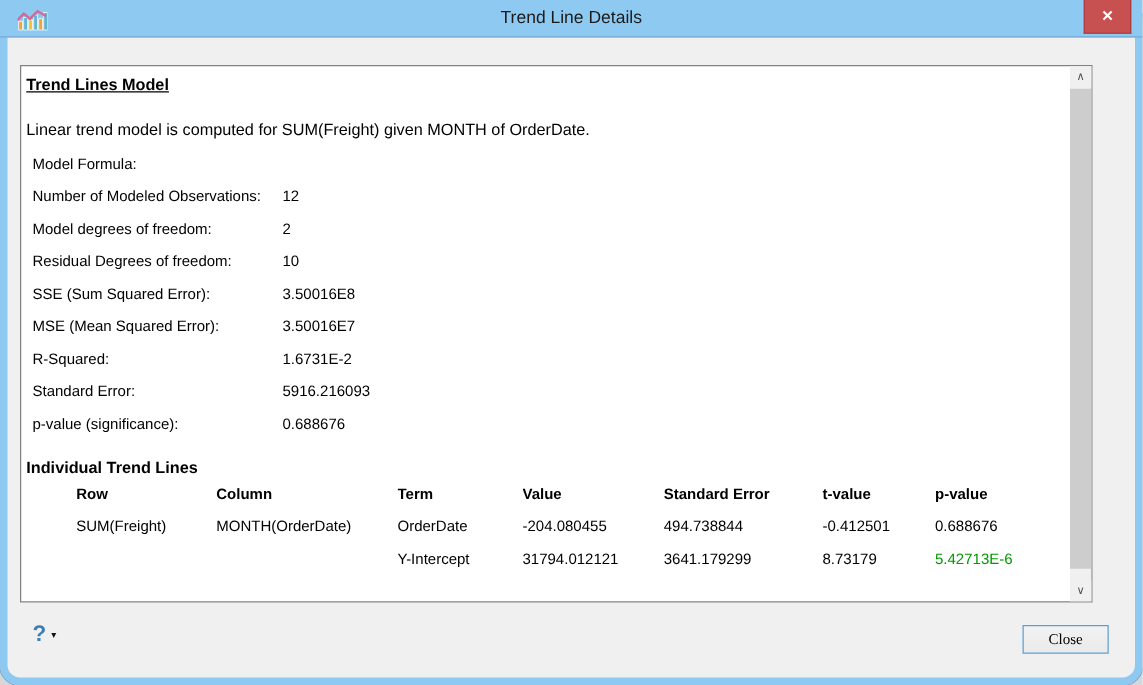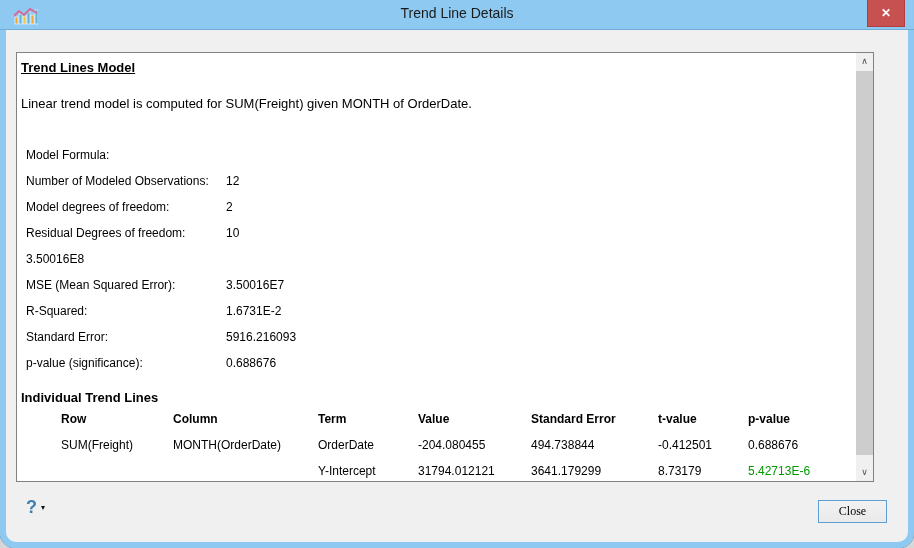--- a/index.html
+++ b/index.html
@@ -42,21 +42,21 @@
     position:absolute; left:10px; top:52px; width:858px; height:430px;
     background:#ffffff; border:1px solid #828282;
   }
   .content {
     position:absolute; left:0; top:0; right:17px; bottom:0;
     padding:7px 6px 0 4px; overflow:hidden; color:#000;
   }
   .report-heading { font-size:13px; font-weight:bold; text-decoration:underline; line-height:16px; }
   .report-desc    { font-size:13px; font-weight:normal; line-height:16px; margin-top:20px; }
 
-  .stats { margin-top:30px; margin-left:5px; }
+  .stats { margin-top:6px; margin-left:5px; }
   .stat-row { display:flex; align-items:center; height:26px; font-size:12px; }
   .stat-label { width:200px; }
 
   .itl-heading { font-size:13px; font-weight:bold; line-height:16px; margin-top:14px; }
 
   table.trend { border-collapse:collapse; table-layout:fixed; margin-left:40px; font-size:12px; }
   table.trend th, table.trend td {
     height:26px; text-align:left; vertical-align:middle;
     padding:0; font-weight:normal; white-space:nowrap; overflow:hidden;
   }
@@ -133,20 +133,21 @@
         </div>
         <div class="stat-row">
           <span class="stat-label">Model degrees of freedom:</span>
           <span class="stat-value">2</span>
         </div>
         <div class="stat-row">
           <span class="stat-label">Residual Degrees of freedom:</span>
           <span class="stat-value">10</span>
         </div>
         <div class="stat-row">
+          <span class="stat-label">SSE (Sum Squared Error):</span>
           <span class="stat-value">3.50016E8</span>
         </div>
         <div class="stat-row">
           <span class="stat-label">MSE (Mean Squared Error):</span>
           <span class="stat-value">3.50016E7</span>
         </div>
         <div class="stat-row">
           <span class="stat-label">R-Squared:</span>
           <span class="stat-value">1.6731E-2</span>
         </div>

